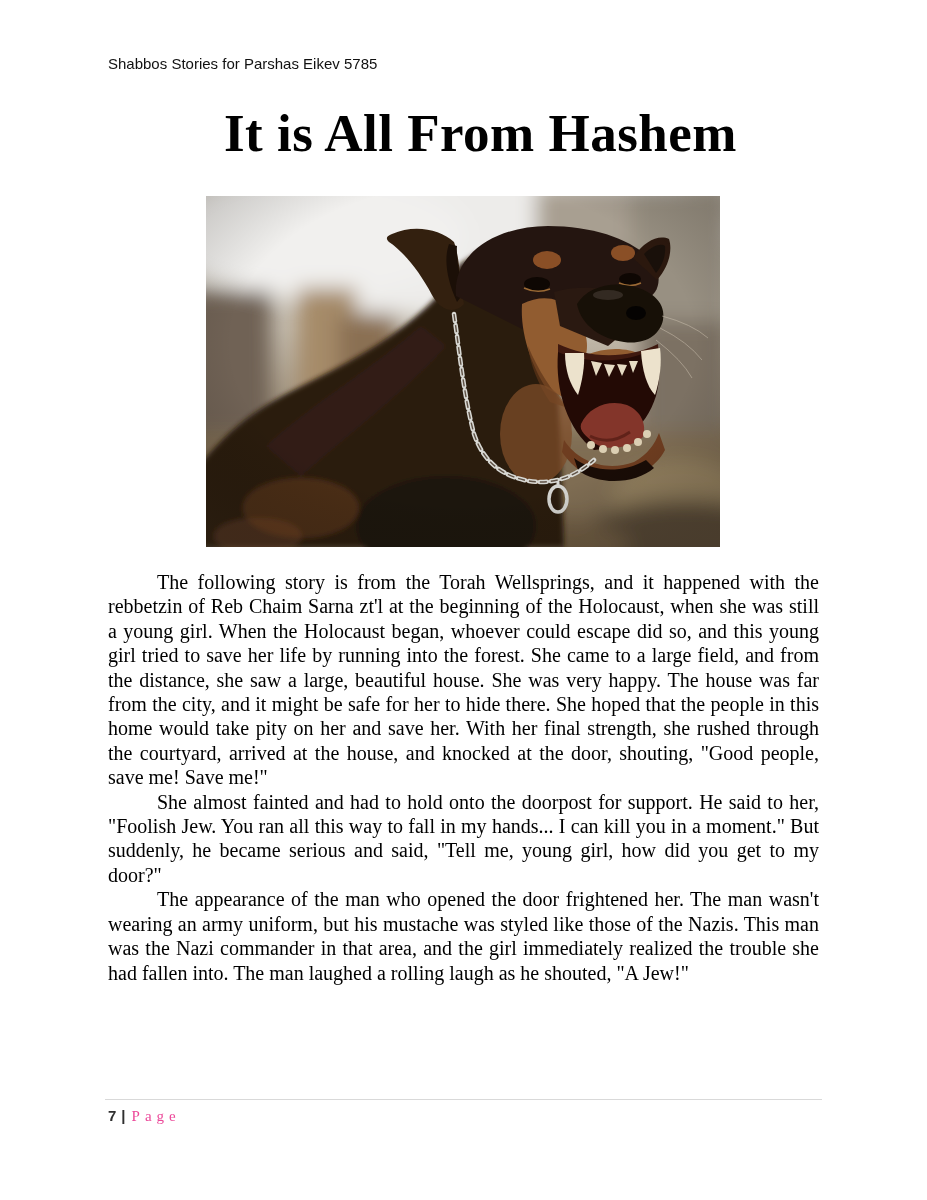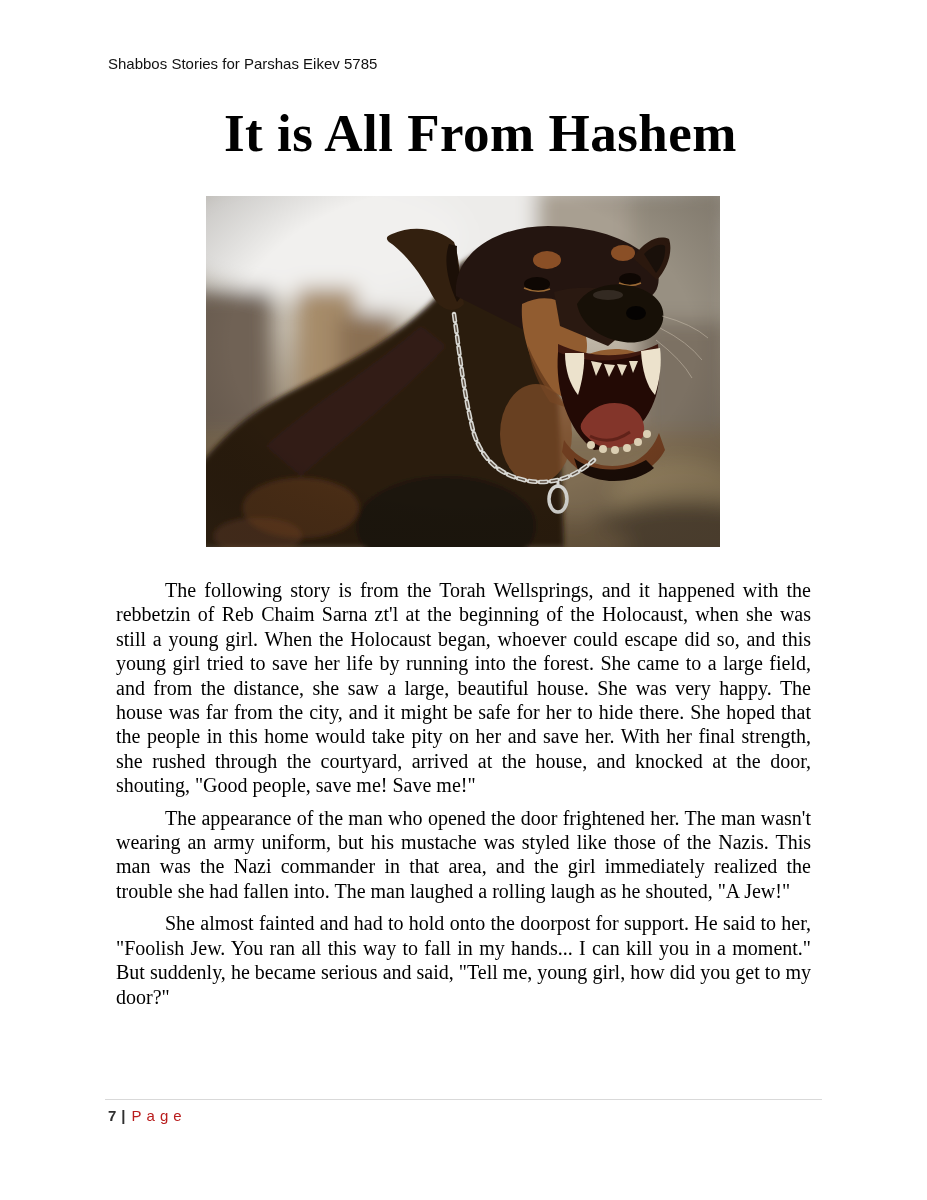--- a/index.html
+++ b/index.html
@@ -47,21 +47,21 @@
     position: absolute;
     left: 108px;
     top: 570px;
     width: 711px;
     font-family: "Liberation Serif", serif;
     font-size: 20px;
     line-height: 24.4px;
     text-align: justify;
   }
   .body-text p {
-    margin: 8px;
+    margin: 0;
     padding: 0;
     text-indent: 49px;
   }
   .footer-rule {
     position: absolute;
     left: 105px;
     top: 1099px;
     width: 717px;
     height: 1px;
     background: #d9d9d9;
@@ -69,21 +69,21 @@
   .doc-footer {
     position: absolute;
     left: 108px;
     top: 1106px;
     font-family: "Liberation Sans", sans-serif;
     font-size: 15px;
     line-height: 20px;
   }
   .footer-num { font-weight: bold; color: #2f2f2f; }
   .footer-sep { font-weight: bold; color: #2f2f2f; margin: 0 6px 0 5px; }
-  .footer-label { color: #b91c1c; letter-spacing: 5px; }
+  .footer-label { color: #ec4899; letter-spacing: 5px; font-family: Liberation Serif, serif; }
 </style>
 </head>
 <body>
 
 <div class="page">
 
   <div class="doc-header">Shabbos Stories for Parshas Eikev 5785</div>
 
   <div class="doc-title">It is All From Hashem</div>
 
@@ -194,22 +194,22 @@
       <path d="M248,118 C254,160 258,200 268,238 C276,262 292,278 318,284 C344,290 368,282 388,264" fill="none" stroke="#5f5246" stroke-width="1.4" stroke-dasharray="7 4"></path>
       <line x1="352" y1="286" x2="352" y2="292" stroke="#d8d8d3" stroke-width="3"></line>
       <ellipse cx="352" cy="303" rx="9" ry="13" fill="none" stroke="#d4d4d0" stroke-width="3.5"></ellipse>
     </g>
 
     <rect x="0" y="0" width="514" height="351" fill="url(#vig)"></rect>
   </svg>
 
   <div class="body-text">
       <p>The following story is from the Torah Wellsprings, and it happened with the rebbetzin of Reb Chaim Sarna zt'l at the beginning of the Holocaust, when she was still a young girl. When the Holocaust began, whoever could escape did so, and this young girl tried to save her life by running into the forest. She came to a large field, and from the distance, she saw a large, beautiful house. She was very happy. The house was far from the city, and it might be safe for her to hide there. She hoped that the people in this home would take pity on her and save her. With her final strength, she rushed through the courtyard, arrived at the house, and knocked at the door, shouting, "Good people, save me! Save me!"</p>
+      <p>She almost fainted and had to hold onto the doorpost for support. He said to her, "Foolish Jew. You ran all this way to fall in my hands... I can kill you in a moment." But suddenly, he became serious and said, "Tell me, young girl, how did you get to my door?"</p>
       <p>The appearance of the man who opened the door frightened her. The man wasn't wearing an army uniform, but his mustache was styled like those of the Nazis. This man was the Nazi commander in that area, and the girl immediately realized the trouble she had fallen into. The man laughed a rolling laugh as he shouted, "A Jew!"</p>
-      <p>She almost fainted and had to hold onto the doorpost for support. He said to her, "Foolish Jew. You ran all this way to fall in my hands... I can kill you in a moment." But suddenly, he became serious and said, "Tell me, young girl, how did you get to my door?"</p>
     </div>
 
   <div class="footer-rule"></div>
 
   <div class="doc-footer">
     <span class="footer-num">7</span><span class="footer-sep">|</span><span class="footer-label">Page</span>
   </div>
 
 </div>
 

